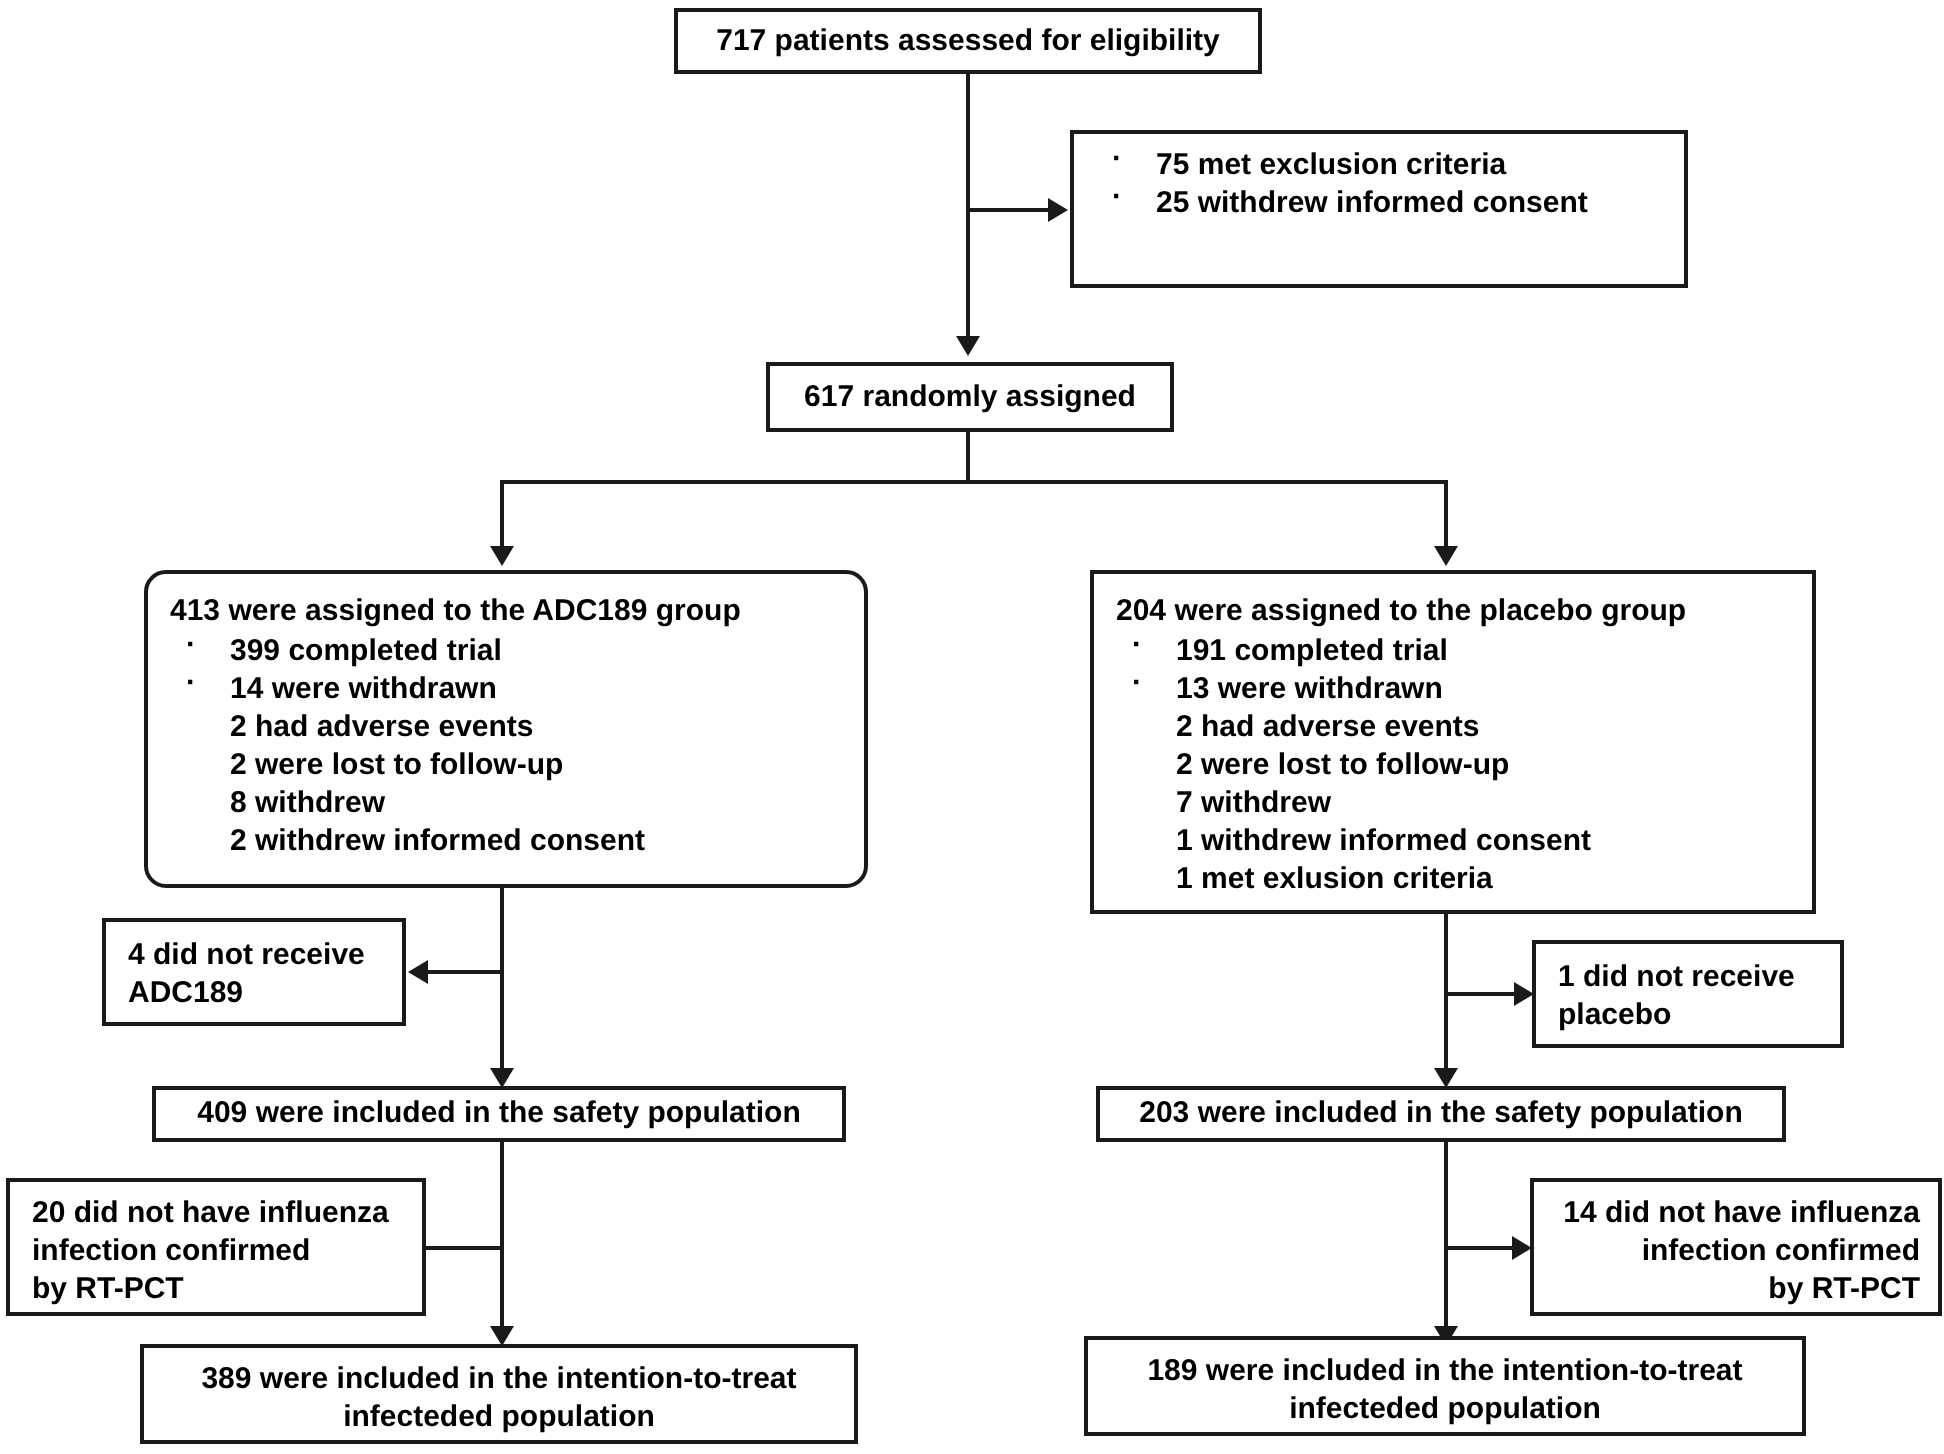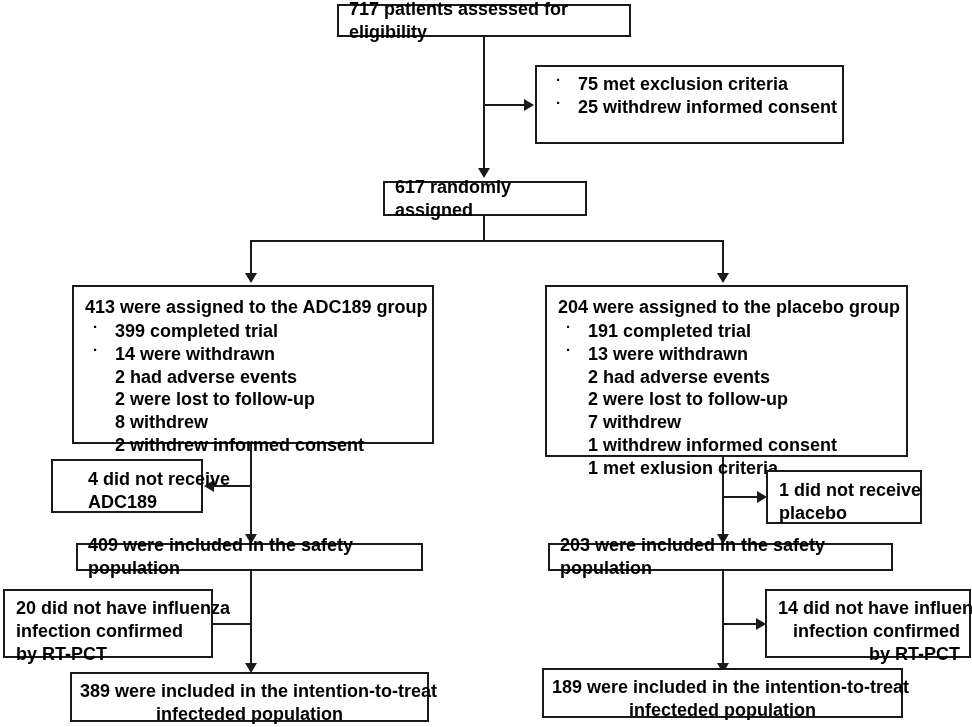--- a/index.html
+++ b/index.html
@@ -17,21 +17,21 @@
     width: 972px;
     height: 727px;
     background: #ffffff;
     overflow: hidden;
   }
   .box {
     position: absolute;
     box-sizing: border-box;
     border: 2px solid #1a1a1a;
     background: #ffffff;
-    font-size: 18px;
+    font-size: 15px;
     font-weight: bold;
     line-height: 1.27;
     color: #000000;
     z-index: 3;
   }
   .box .pad {
     padding: 5px 9px 5px 11px;
   }
   .center-box .pad {
     text-align: center;
@@ -162,21 +162,21 @@
         <li class="bulleted">75 met exclusion criteria</li>
         <li class="bulleted">25 withdrew informed consent</li>
       </ul>
     </div>
   </div>
 
   <div class="box center-box" style="left:383px; top:181px; width:204px; height:35px;">
     <div class="single-line">617 randomly assigned</div>
   </div>
 
-  <div class="box" style="left:72px; top:285px; width:362px; height:159px;">
+  <div class="box" style="left:72px; top:285px; width:362px; height:159px;border-radius:11px;">
     <div class="pad" style="padding-top:9px;">
       <div class="hdr">413 were assigned to the ADC189 group</div>
       <ul class="blist">
         <li class="bulleted">399 completed trial</li>
         <li class="bulleted">14 were withdrawn</li>
         <li class="sub">2 had adverse events</li>
         <li class="sub">2 were lost to follow-up</li>
         <li class="sub">8 withdrew</li>
         <li class="sub">2 withdrew informed consent</li>
       </ul>
@@ -192,21 +192,21 @@
         <li class="sub">2 had adverse events</li>
         <li class="sub">2 were lost to follow-up</li>
         <li class="sub">7 withdrew</li>
         <li class="sub">1 withdrew informed consent</li>
         <li class="sub">1 met exlusion criteria</li>
       </ul>
     </div>
   </div>
 
   <div class="box" style="left:51px; top:459px; width:152px; height:54px;">
-    <div class="pad" style="padding-top:7px; font-weight:bold;margin-left:24px;">
+    <div class="pad" style="padding-top:7px; font-weight:bold;">
       <div class="stack-line">4 did not receive</div>
       <div class="stack-line">ADC189</div>
     </div>
   </div>
 
   <div class="box" style="left:766px; top:470px; width:156px; height:54px;">
     <div class="pad" style="padding-top:7px;">
       <div class="stack-line">1 did not receive</div>
       <div class="stack-line">placebo</div>
     </div>

